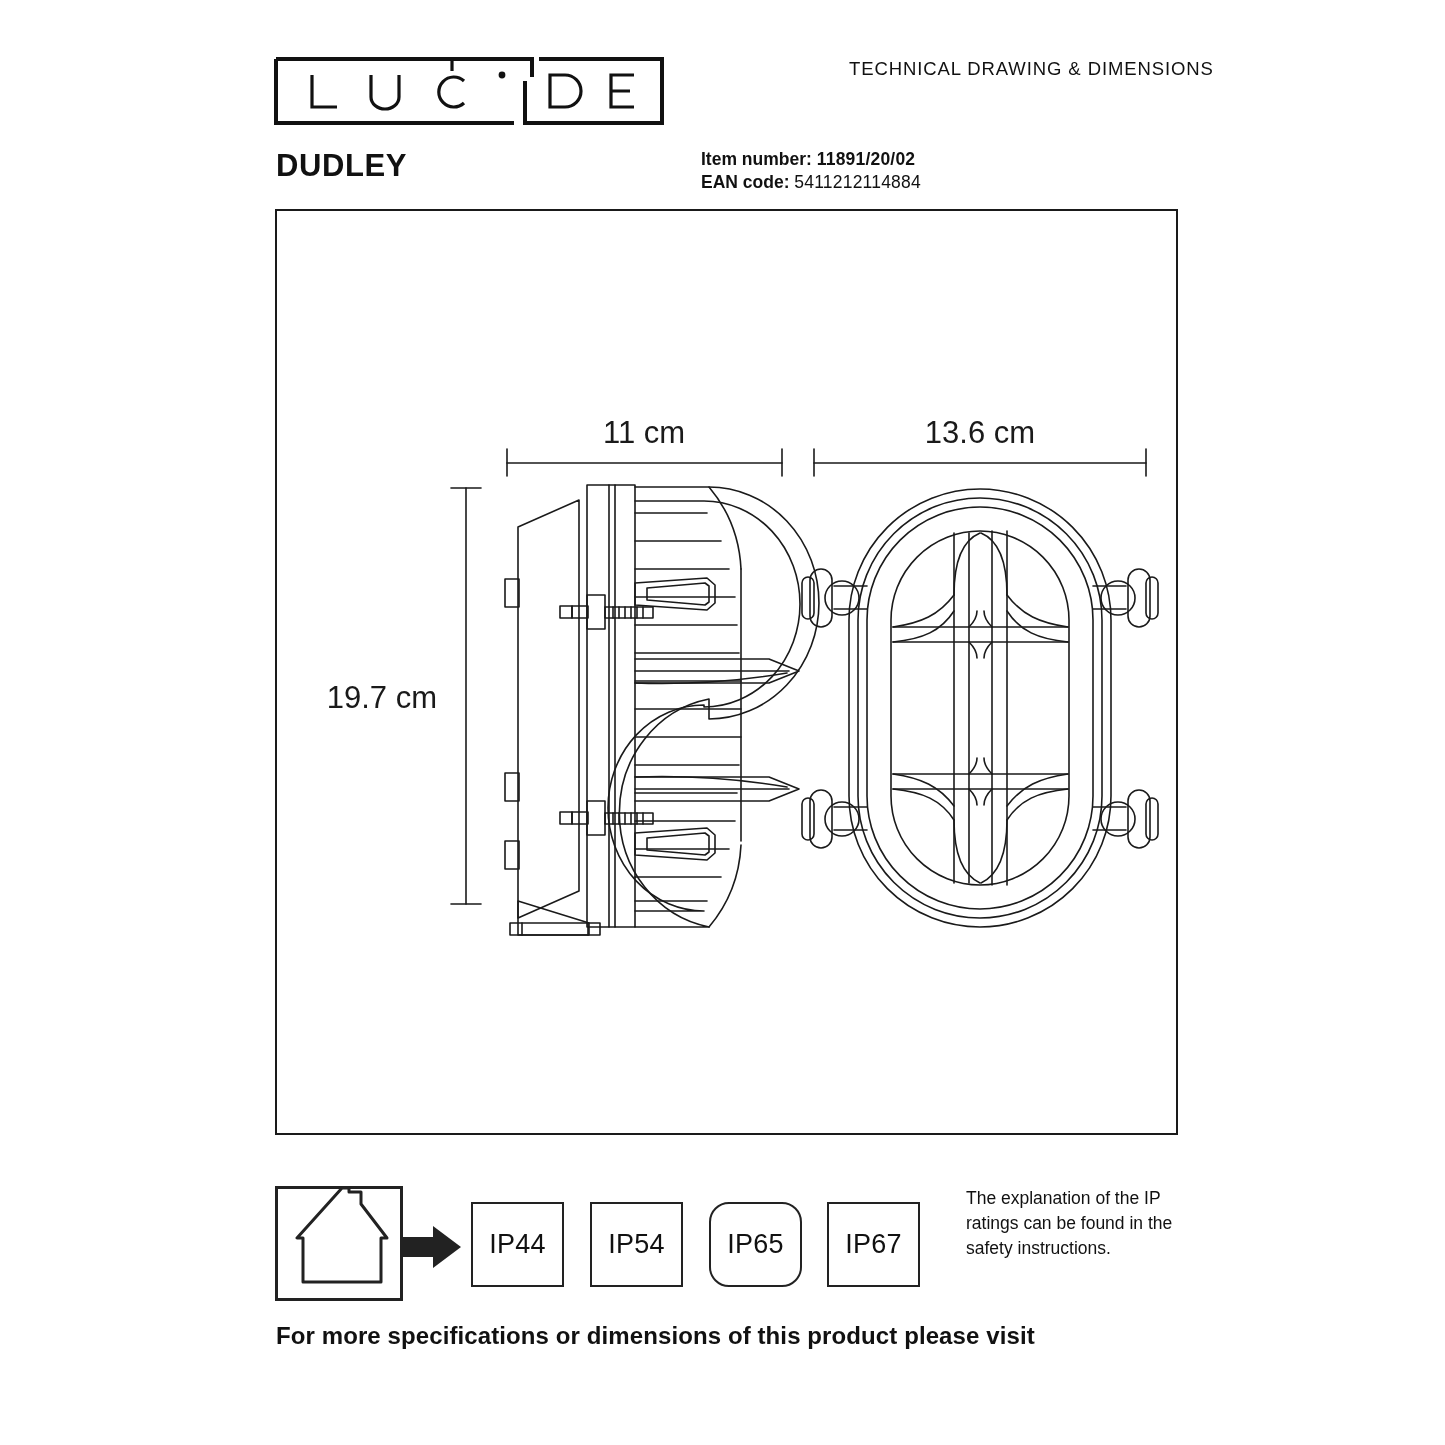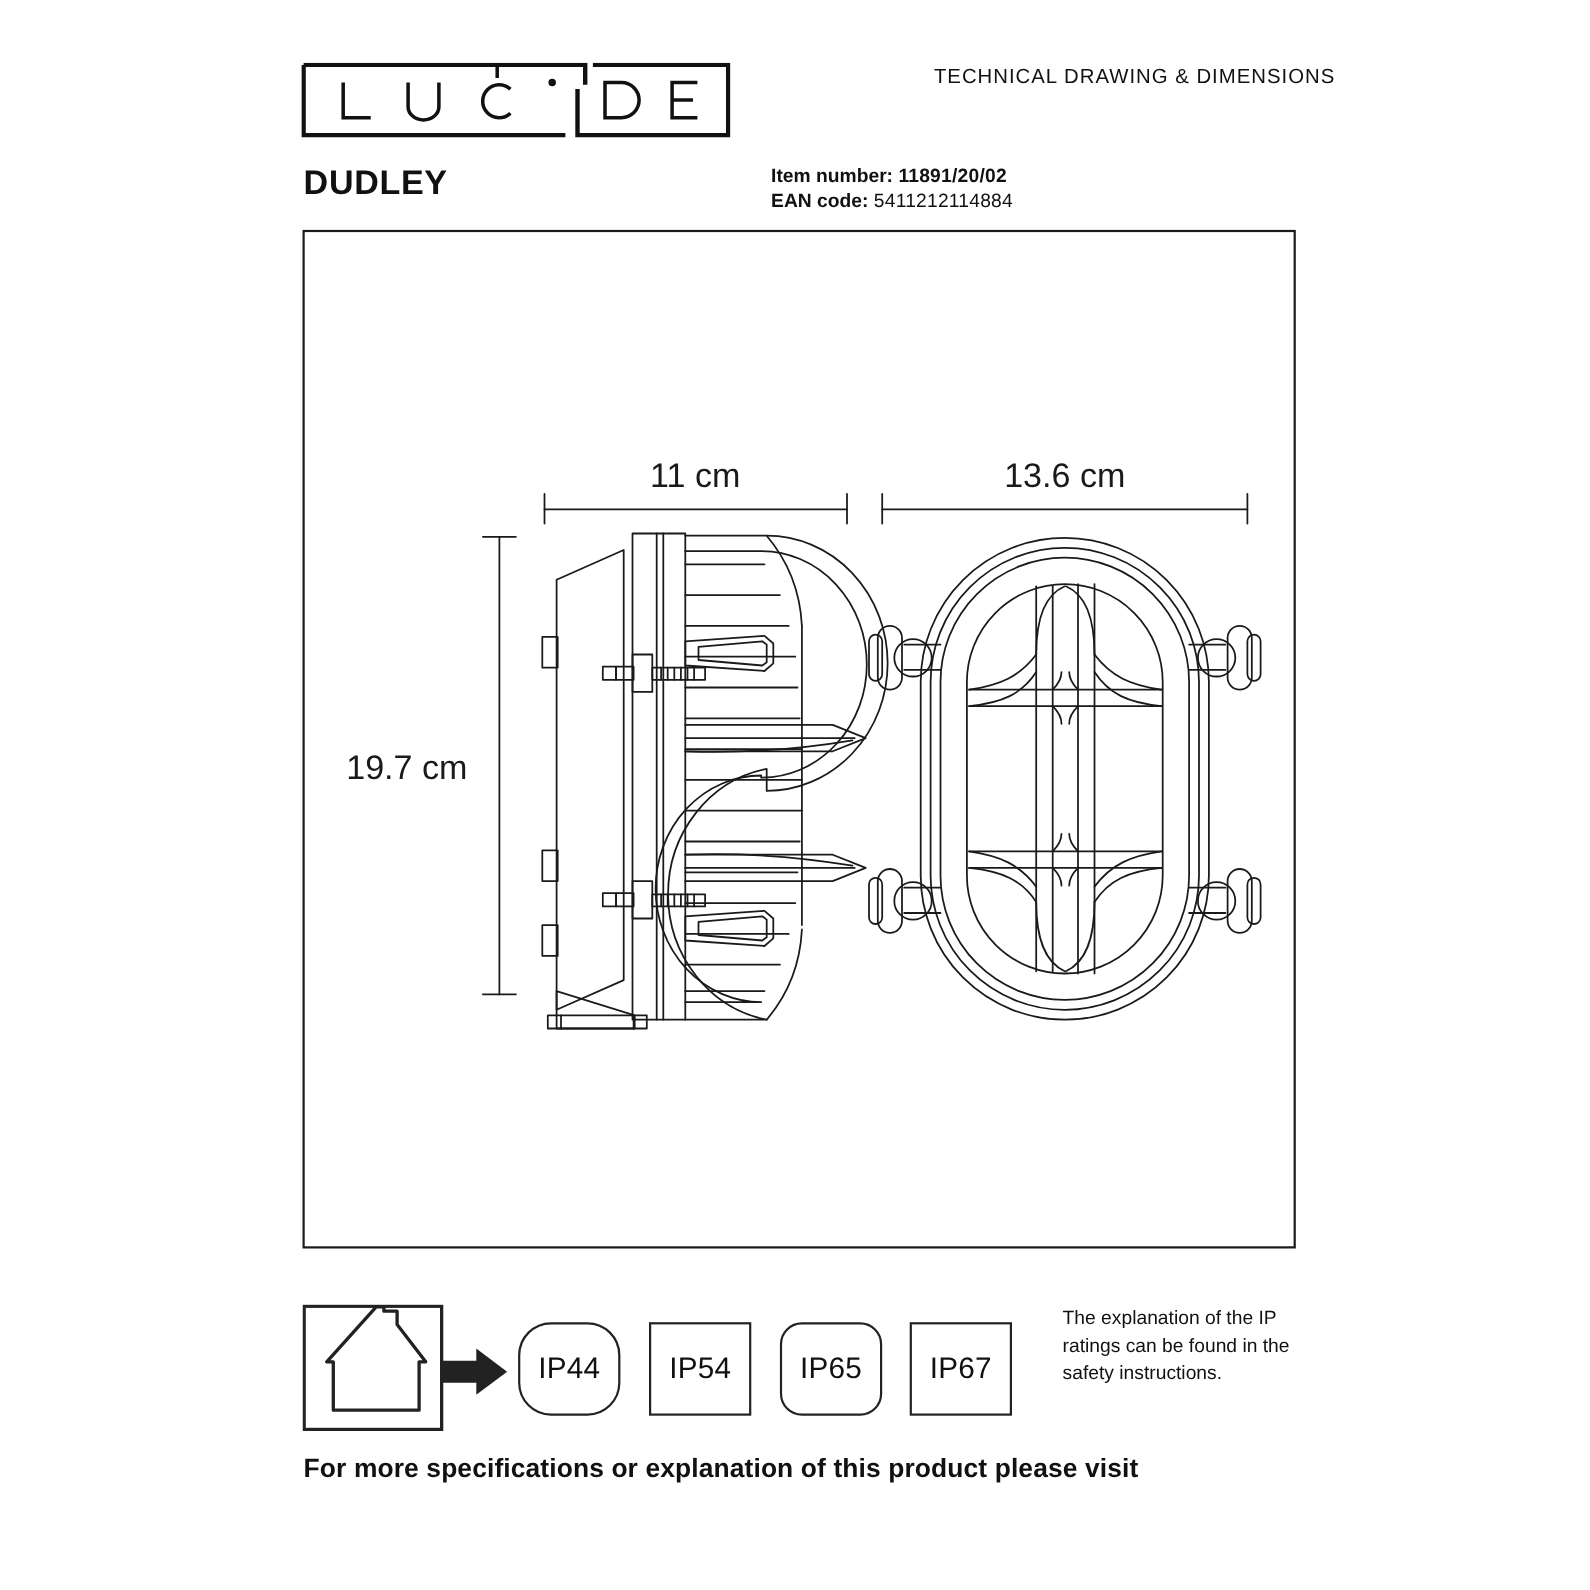--- a/index.html
+++ b/index.html
@@ -71,20 +71,21 @@
   
   #drawing-frame {
     position: absolute;
     left: 275px;
     top: 209px;
     width: 903px;
     height: 926px;
     border: 2.5px solid #1a1a1a;
     box-sizing: border-box;
     background: #fff;
+    padding-left: 12px;
   }
   #drawing-svg { display:block; }
 
   
   #ip-row {
     position: absolute;
     left: 275px;
     top: 1186px;
     width: 910px;
     height: 118px;
@@ -109,21 +110,21 @@
     border: 2px solid #222;
     box-sizing: border-box;
     display: flex;
     align-items: center;
     justify-content: center;
     font-size: 27px;
     color: #111;
     letter-spacing: 0.2px;
     background: #fff;
   }
-  #ip-0 { left: 196px; border-radius: 30px; }
+  #ip-0 { left: 196px; }
   #ip-1 { left: 315px; }
   #ip-2 { left: 434px; border-radius: 20px; }
   #ip-3 { left: 552px; }
 
   #ip-note {
     position: absolute;
     left: 691px;
     top: 0px;
     width: 225px;
     font-size: 17.5px;
@@ -415,14 +416,14 @@
     <span>IP65</span>
   </div>
   <div class="ip-box" id="ip-3">
     <span>IP67</span>
   </div>
 
   <div id="ip-note">The explanation of the IP ratings can be found in the safety instructions.</div>
 </div>
 
 <div id="footer">
-  <div id="footer-line1">For more specifications or explanation of this product please visit</div>
+  <div id="footer-line1">For more specifications or dimensions of this product please visit</div>
 </div>
 
 </body></html>

